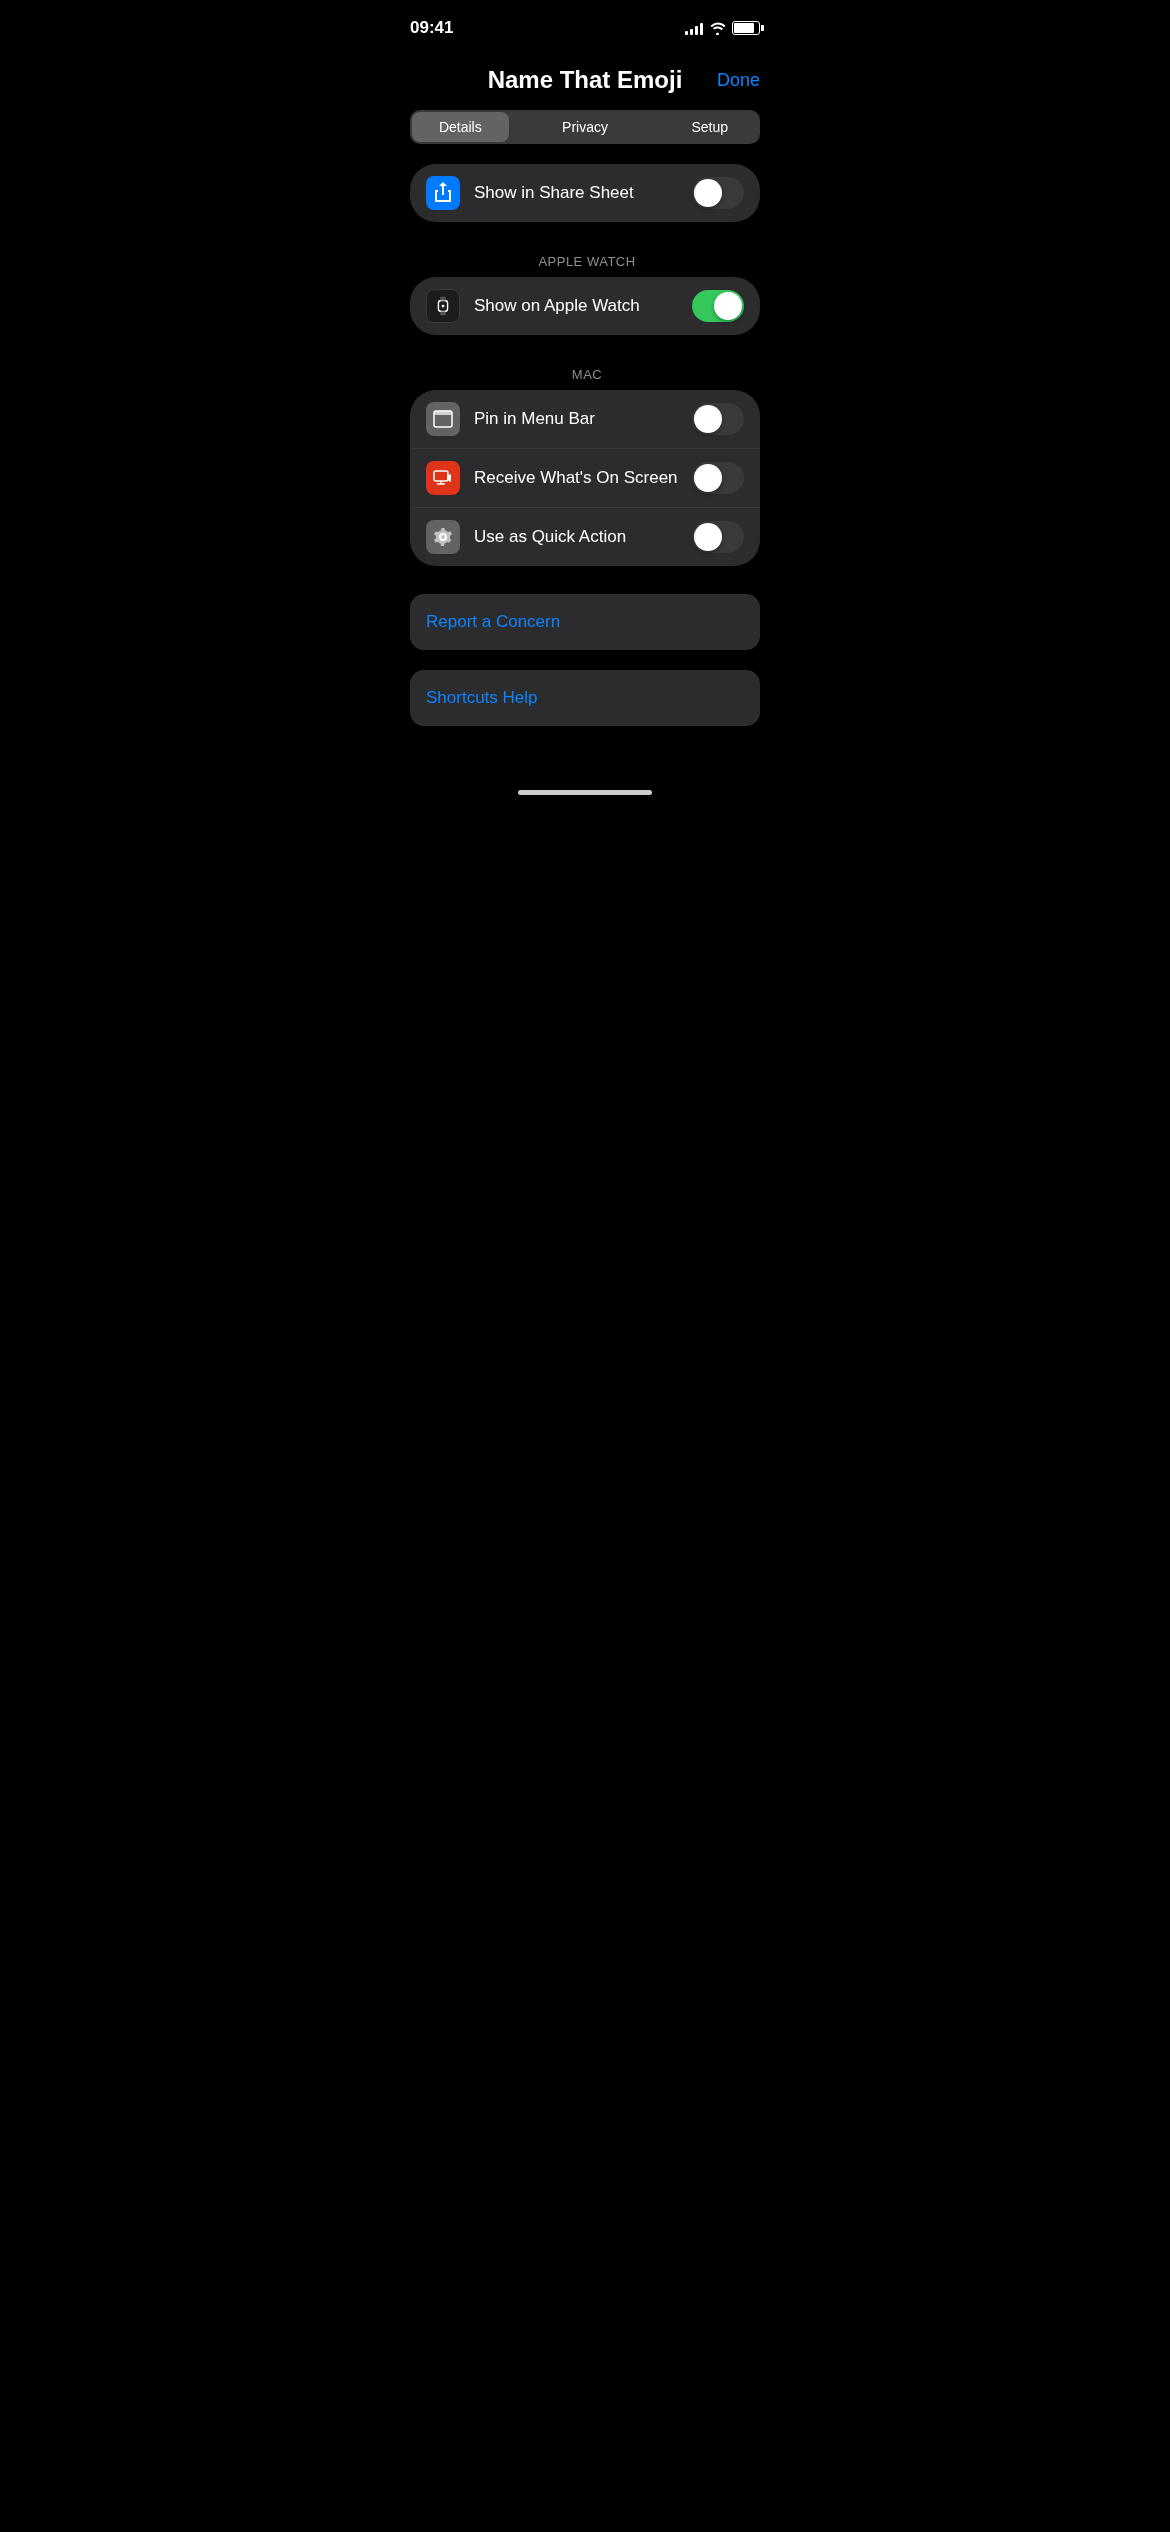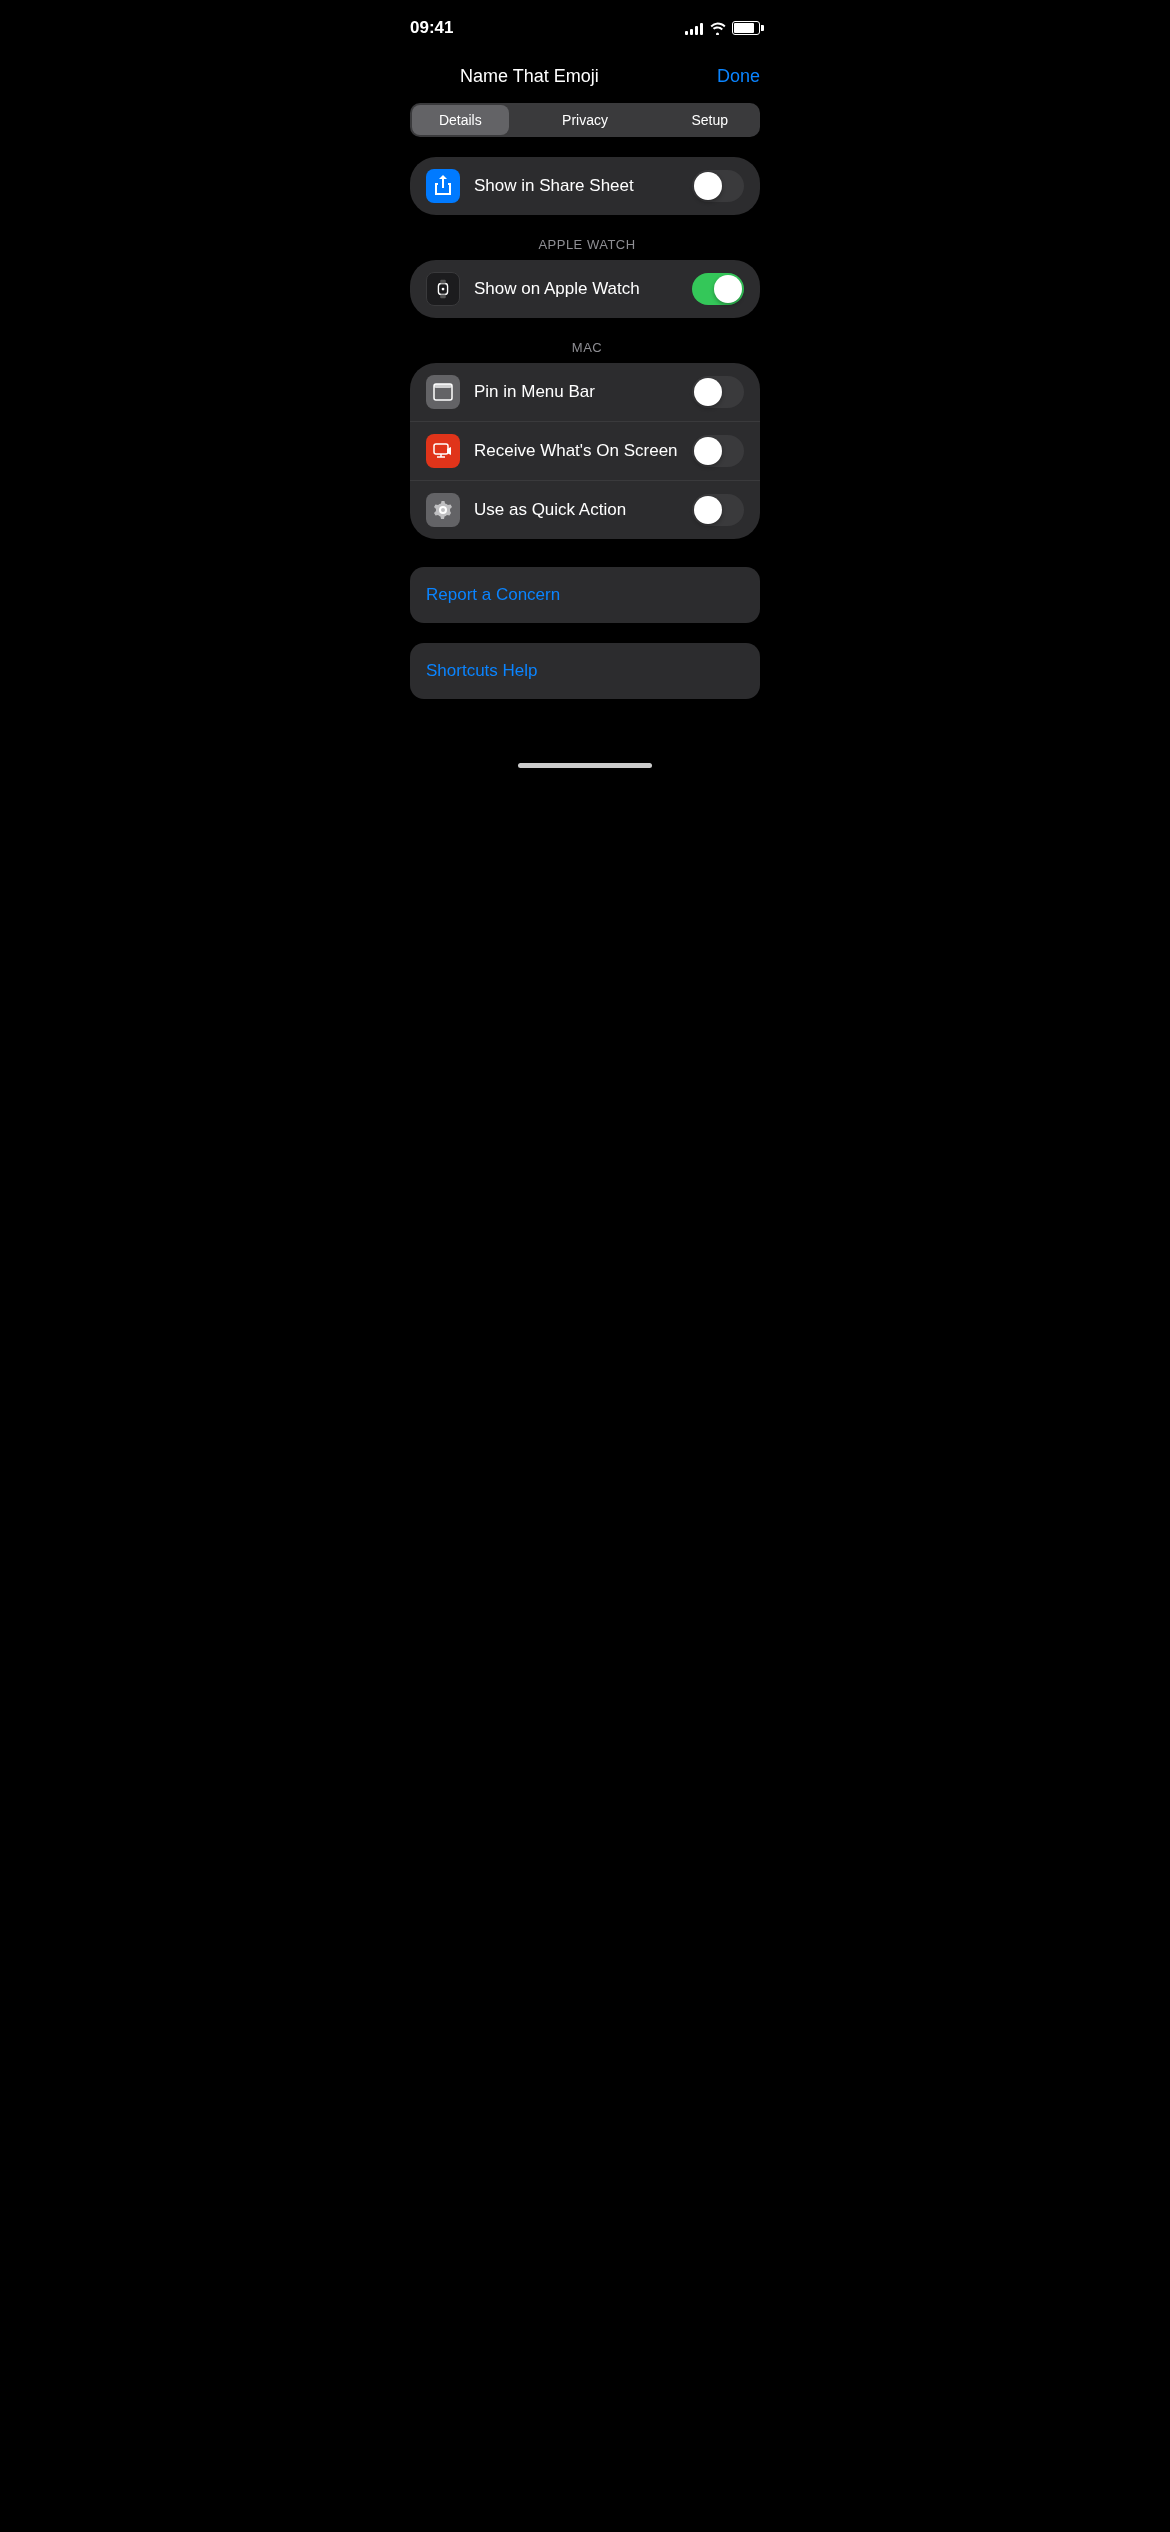--- a/index.html
+++ b/index.html
@@ -81,25 +81,25 @@
 
     
     .header {
       display: flex;
       justify-content: space-between;
       align-items: center;
       padding: 16px 20px 16px;
     }
 
     .header-title {
-      font-size: 18px;
-      font-weight: 400;
+      font-size: 24px;
+      font-weight: 700;
       color: #fff;
       flex: 1;
-      text-align: left;
+      text-align: center;
     }
 
     .header-done {
       font-size: 18px;
       font-weight: 400;
       color: #0A84FF;
       cursor: pointer;
       min-width: 50px;
       text-align: right;
     }
@@ -151,21 +151,21 @@
       border: 2.5px solid #e0341a;
       box-shadow: 0 0 0 3px rgba(224, 52, 26, 0.35);
       cursor: pointer;
     }
 
     
     .settings-group {
       background: #2c2c2e;
       border-radius: 26px;
       overflow: hidden;
-      margin-bottom: 2px;
+      margin-bottom: 12px;
     }
 
     .settings-row {
       display: flex;
       align-items: center;
       padding: 12px 16px;
       gap: 14px;
       border-top: 0.5px solid #3a3a3c;
       cursor: pointer;
     }

